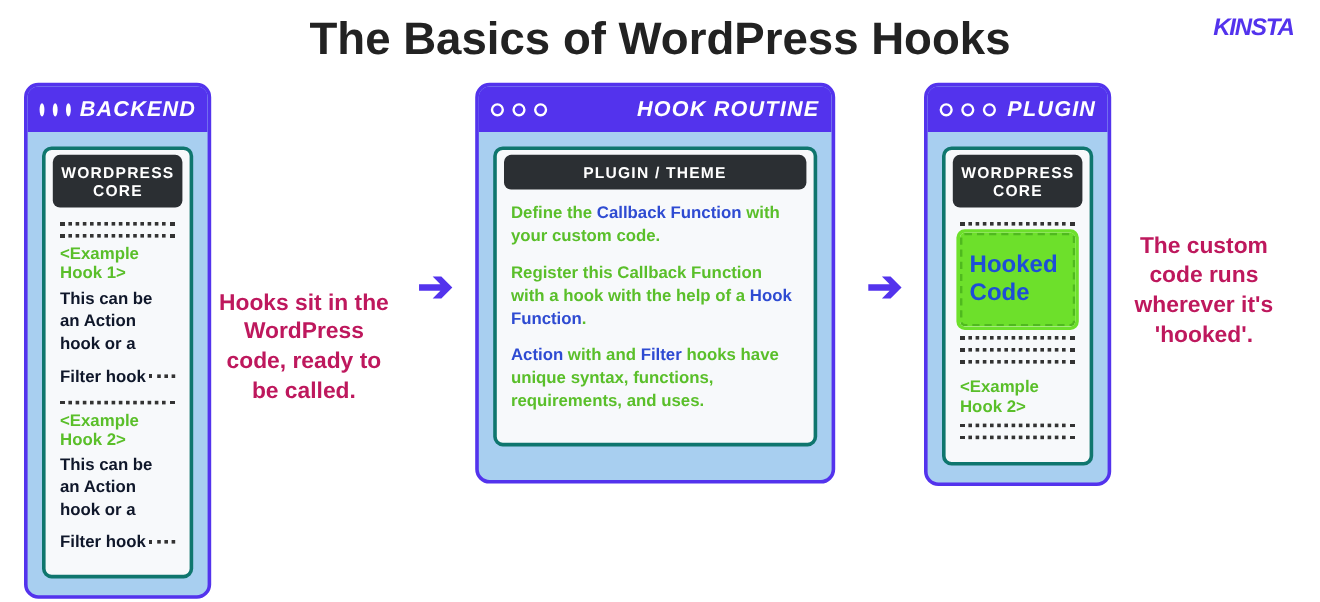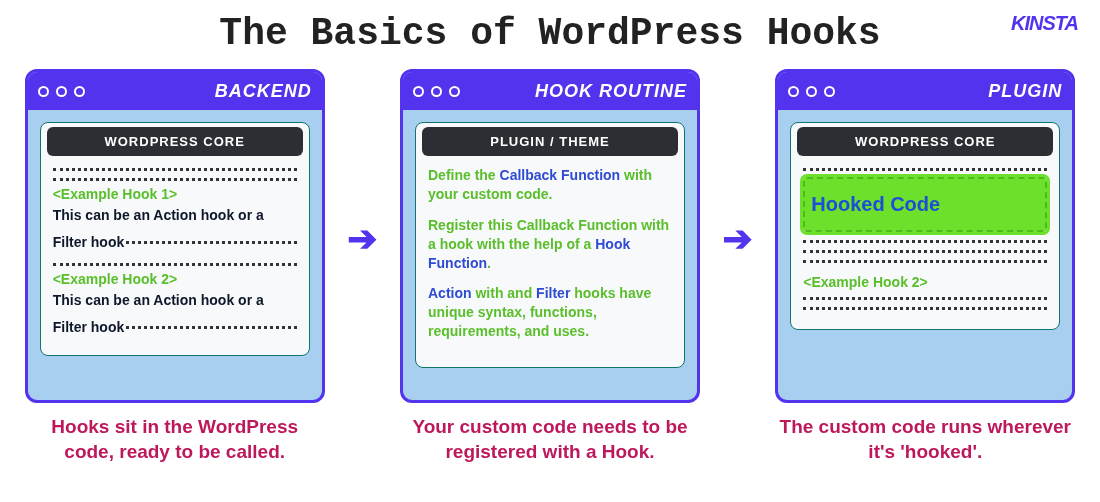--- a/index.html
+++ b/index.html
@@ -20,33 +20,32 @@
     color: #5333ed;
     letter-spacing: -1px;
     font-style: italic;
   }
   .title {
     text-align: center;
     font-size: 38px;
     font-weight: 800;
     color: #222;
     padding-top: 12px;
-    font-family: Liberation Mono, monospace;
   }
   .row {
     display: flex;
     justify-content: center;
     align-items: flex-start;
     gap: 8px;
     margin-top: 14px;
     padding: 0 20px;
   }
   .panel-col {
     display: flex;
-    flex-direction: column;
+    flex-direction: row;
     align-items: center;
     width: 310px;
   }
   .arrow-col {
     display: flex;
     align-items: center;
     justify-content: center;
     width: 50px;
     height: 340px;
   }
@@ -87,21 +86,21 @@
     font-style: italic;
   }
   .body {
     padding: 12px 12px 14px 12px;
     min-height: 290px;
   }
   .inner {
     background: #f7f9fb;
     border-radius: 8px;
     padding: 10px 12px 14px 12px;
-    border: 1px solid #0f766e;
+    border: 3px solid #0f766e;
   }
   .inner-head {
     background: #2b2f33;
     color: #fff;
     font-weight: 800;
     font-size: 13px;
     letter-spacing: 1px;
     text-align: center;
     border-radius: 6px;
     padding: 7px 4px;
@@ -227,21 +226,20 @@
           </div>
           <div class="para green">
             <span>Register this Callback Function with a hook with the help of a </span><span class="blue">Hook Function</span><span>.</span>
           </div>
           <div class="para green">
             <span class="blue">Action</span><span> with and </span><span class="blue">Filter</span><span> hooks have unique syntax, functions, requirements, and uses.</span>
           </div>
         </div>
       </div>
     </div>
-    <div class="caption">Your custom code needs to be registered with a Hook.</div>
   </div>
 
   <div class="arrow-col">
     <div class="arrow">➔</div>
   </div>
 
   <div class="panel-col">
     <div class="window">
       <div class="titlebar">
         <div class="dot"></div>

